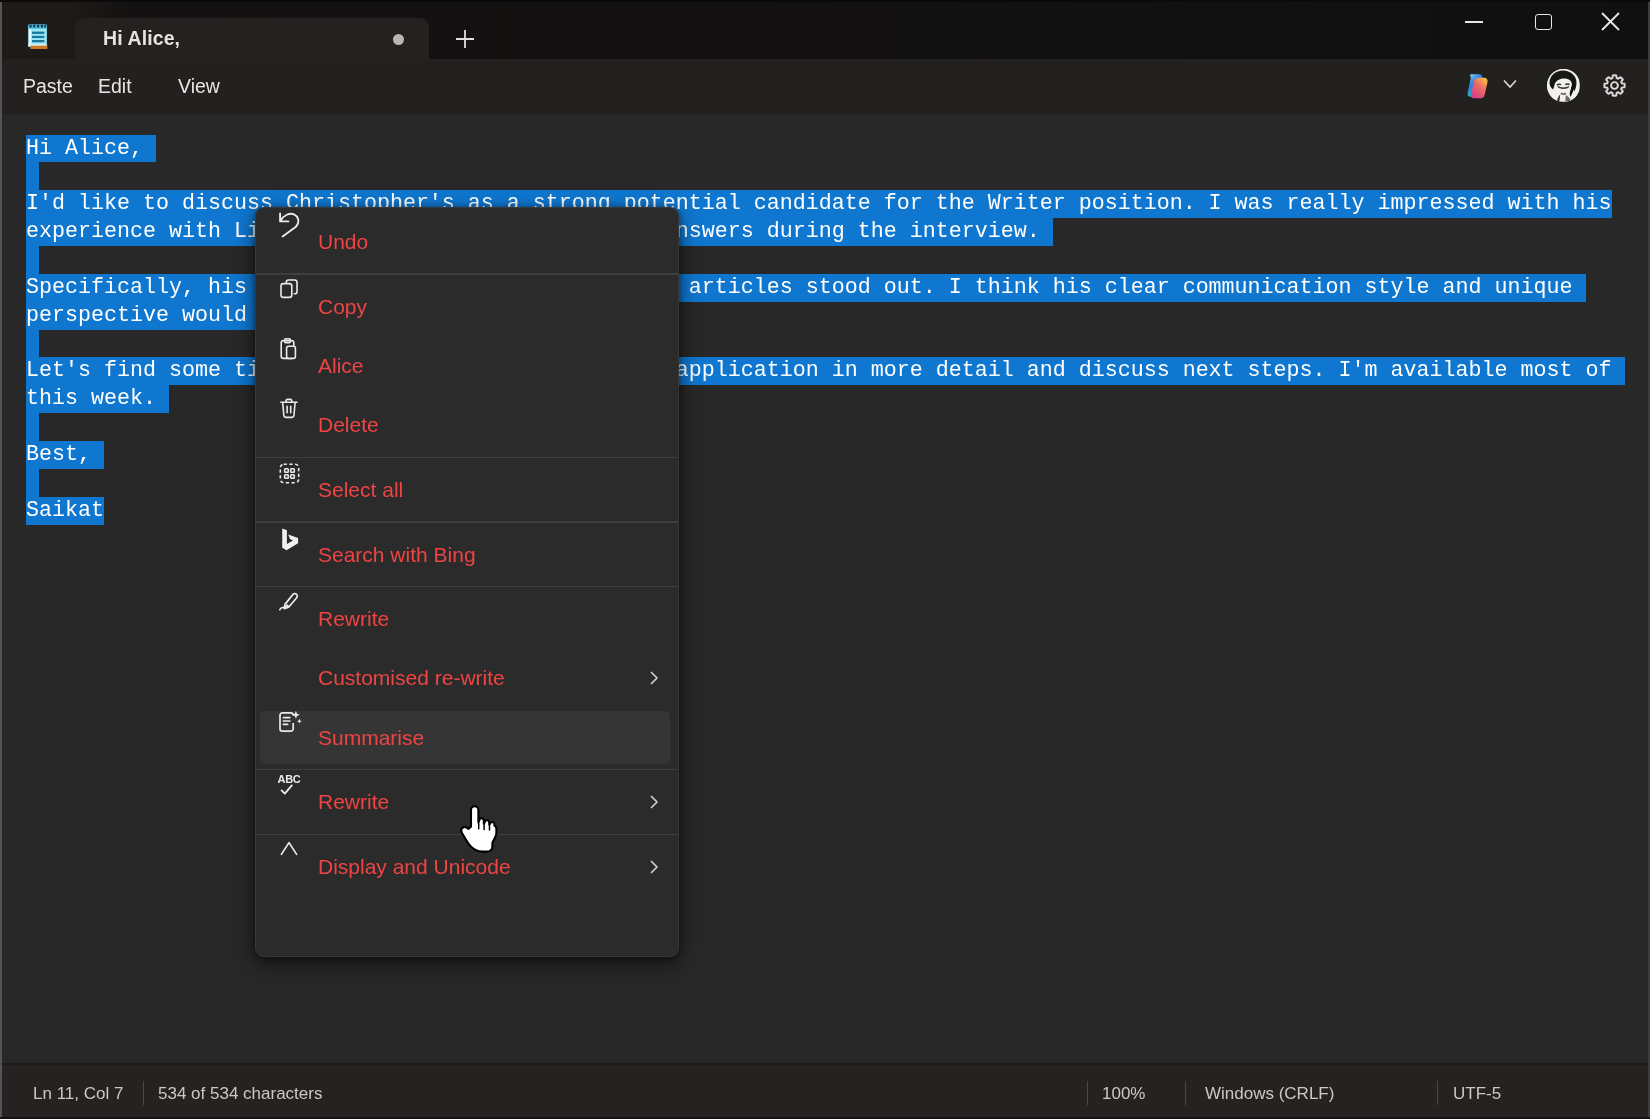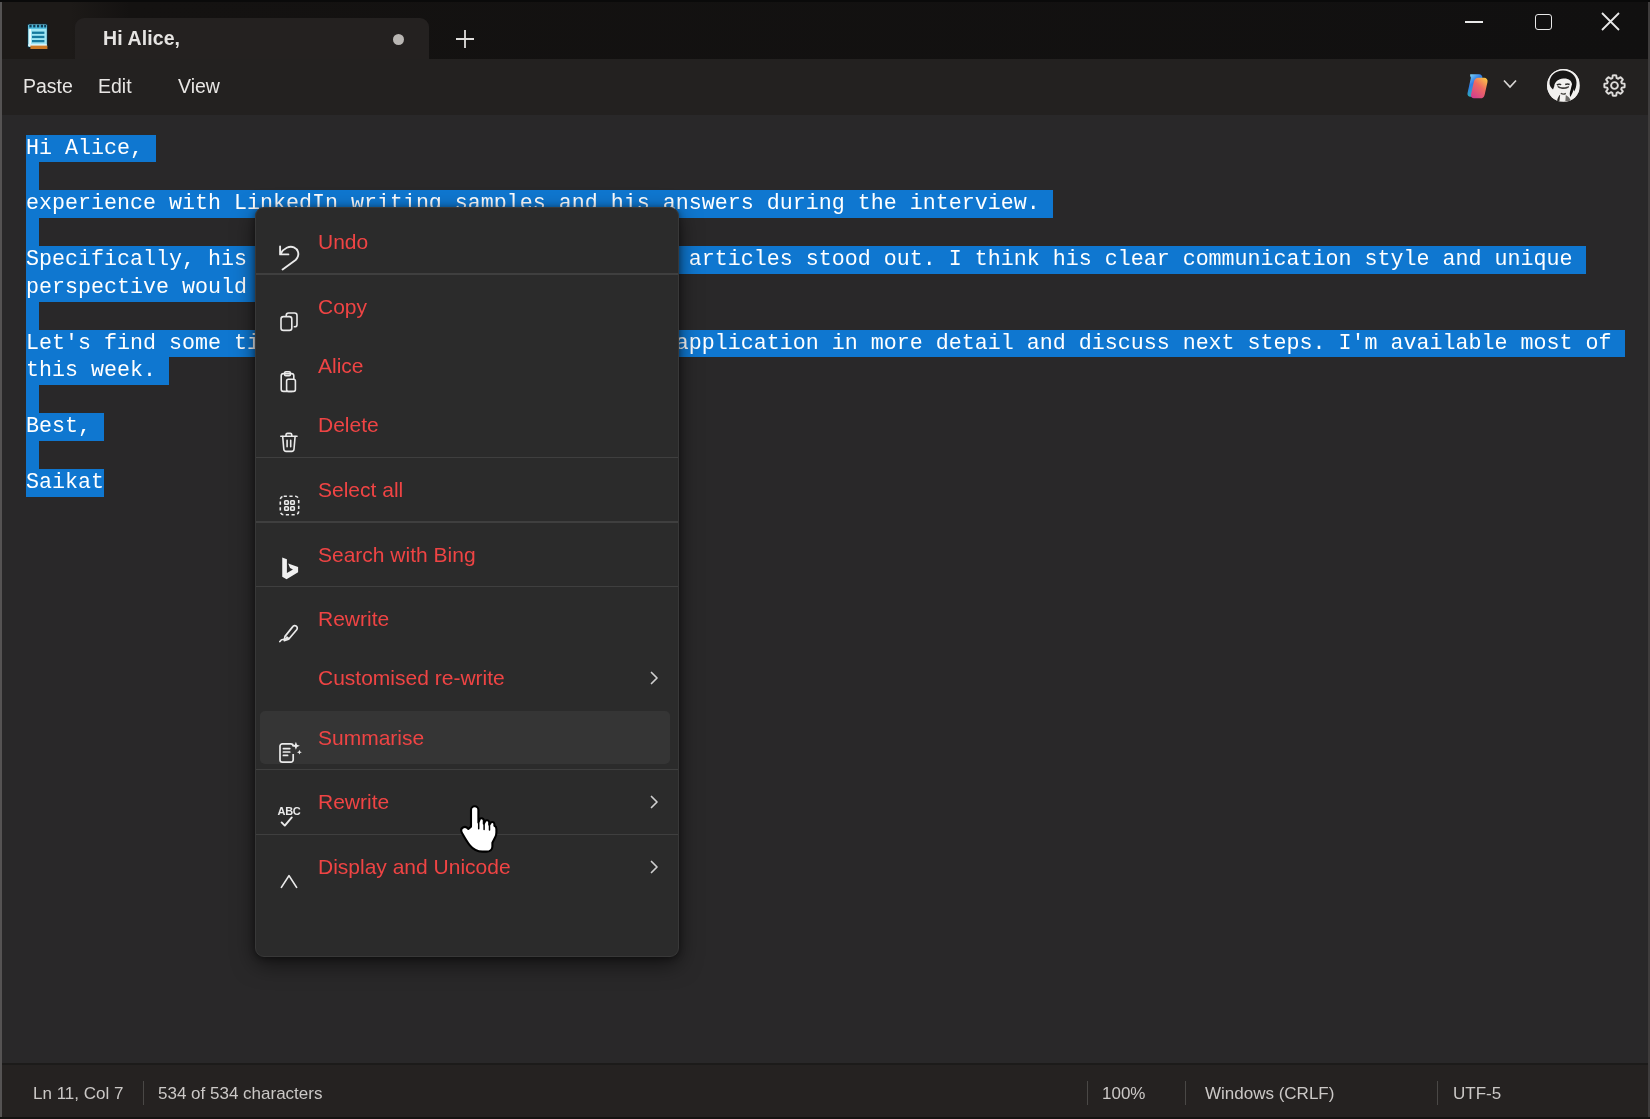--- a/index.html
+++ b/index.html
@@ -26,21 +26,21 @@
   #gear { position:absolute; left:1603px; top:74px; }
   
   #text { position:absolute; left:26px; top:134.6px; font-family:"Liberation Mono", monospace; font-size:21.66px; color:#d8d8d8; }
   #text .ln { height:27.86px; white-space:pre; }
   #text .sel { display:inline-block; height:27.86px; line-height:27.86px; background:#0f77d0; color:#ffffff; white-space:pre; }
   
   #cmenu { position:absolute; left:255px; top:207px; width:424px; height:750px; background:#2b2b2b;
            padding-top:4px; border:1px solid #383838; border-radius:9px;
            box-shadow:0 7px 22px rgba(0,0,0,.55), 0 1px 6px rgba(0,0,0,.42); }
   .mi { position:relative; height:59.4px; }
-  .mi .ic { position:absolute; left:274px; top:0; width:28px; height:59.4px; margin-left:-255px; display:flex; align-items:flex-end; justify-content:center; }
+  .mi .ic { position:absolute; left:274px; top:0; width:28px; height:59.4px; margin-left:-255px; display:flex; align-items:flex-start; justify-content:center; }
   .mi .lb { position:absolute; left:62px; top:0; height:59.4px; line-height:59.4px; font-size:21px; color:#ef4444; }
   .mi .sub { position:absolute; right:19px; top:23px; }
   .mi.hl::before { content:''; position:absolute; left:4px; right:8px; top:3px; bottom:3px; background:#353535; border-radius:5px; }
   .mi > * { position:relative; }
   .msep { height:5.2px; position:relative; }
   .msep::after { content:''; position:absolute; left:0; right:0; top:2px; height:1.2px; background:#3f3f3f; }
   
   #statusline { position:absolute; left:0; top:1063px; width:1650px; height:2px; background:#1c1b1a; }
   #statusbar { position:absolute; left:0; top:1065px; width:1650px; height:54px; background:#252221;padding-left:48px; }
   #statusbar .it { position:absolute; top:19px; font-size:17px; color:#cbc8c6; }
@@ -123,20 +123,21 @@
 <svg id="gear" width="23" height="23" viewBox="0 0 23 23">
   <g fill="none" stroke="#dddbd9" stroke-width="1.9" stroke-linejoin="round">
     <circle cx="11.5" cy="11.5" r="3.4"></circle>
     <path d="M9.41 4.19 L9.73 1.45 A10.2 10.2 0 0 1 13.27 1.45 L13.59 4.19 A7.6 7.6 0 0 1 15.18 4.85 L17.35 3.14 A10.2 10.2 0 0 1 19.86 5.65 L18.15 7.82 A7.6 7.6 0 0 1 18.81 9.41 L21.55 9.73 A10.2 10.2 0 0 1 21.55 13.27 L18.81 13.59 A7.6 7.6 0 0 1 18.15 15.18 L19.86 17.35 A10.2 10.2 0 0 1 17.35 19.86 L15.18 18.15 A7.6 7.6 0 0 1 13.59 18.81 L13.27 21.55 A10.2 10.2 0 0 1 9.73 21.55 L9.41 18.81 A7.6 7.6 0 0 1 7.82 18.15 L5.65 19.86 A10.2 10.2 0 0 1 3.14 17.35 L4.85 15.18 A7.6 7.6 0 0 1 4.19 13.59 L1.45 13.27 A10.2 10.2 0 0 1 1.45 9.73 L4.19 9.41 A7.6 7.6 0 0 1 4.85 7.82 L3.14 5.65 A10.2 10.2 0 0 1 5.65 3.14 L7.82 4.85 Z"></path>
   </g>
 </svg>
 
 <div id="text">
 <div class="ln"><span class="sel">Hi Alice, </span></div>
 <div class="ln"><span class="sel"> </span></div>
+<div class="ln"><span class="sel">I'd like to discuss Christopher's as a strong potential candidate for the Writer position. I was really impressed with his</span></div>
 <div class="ln"><span class="sel">experience with LinkedIn writing samples and his answers during the interview. </span></div>
 <div class="ln"><span class="sel"> </span></div>
 <div class="ln"><span class="sel">Specifically, his recent LinkedIn posts and sample articles stood out. I think his clear communication style and unique </span></div>
 <div class="ln"><span class="sel">perspective would be a great fit for our team. </span></div>
 <div class="ln"><span class="sel"> </span></div>
 <div class="ln"><span class="sel">Let's find some time to go over Christopher's new application in more detail and discuss next steps. I'm available most of </span></div>
 <div class="ln"><span class="sel">this week. </span></div>
 <div class="ln"><span class="sel"> </span></div>
 <div class="ln"><span class="sel">Best, </span></div>
 <div class="ln"><span class="sel"> </span></div>

